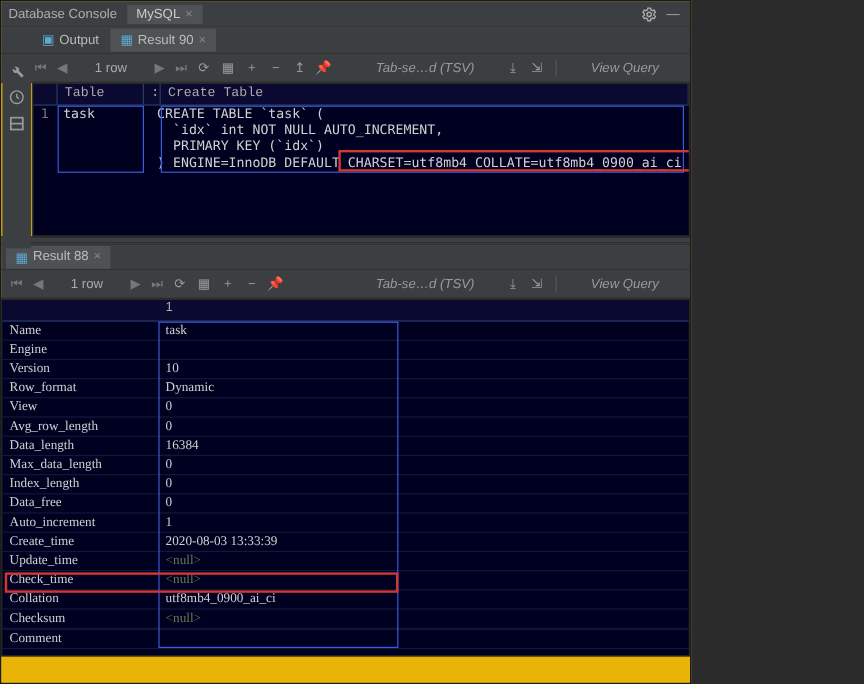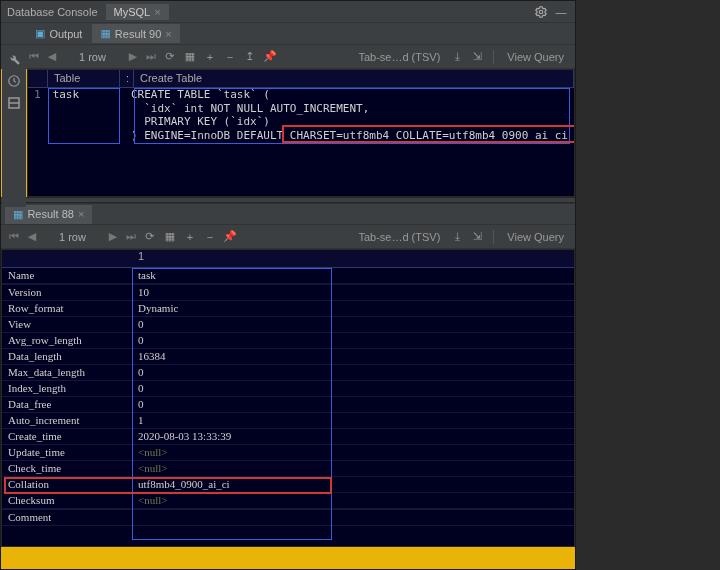--- a/index.html
+++ b/index.html
@@ -42,34 +42,34 @@
 .tabrow .rtab.active { background: #4e5254; }
 .tabrow .rtab .ticon { color: #5fa8d3; }
 
 .controlbar {
   height: 24px; background: #3c3f41; display: flex; align-items: center;
   padding: 0 6px 0 26px; border-bottom: 1px solid #323232; gap: 4px;
 }
 .controlbar .nav { color: #777; width: 14px; text-align: center; }
 .controlbar .rowlabel { color: #aaa; margin: 0 16px; font-size: 11px; }
 .controlbar .spacer { flex: 1; }
-.controlbar .txt { color: #999; font-size: 11px; margin: 0 5px; }
+.controlbar .txt { color: #999; font-size: 11px; margin: 0 20px; font-style: italic; }
 .controlbar .ibtn { color: #999; width: 16px; text-align: center; }
 
 .gridpane {
   background: #000020; position: relative; overflow: hidden;
 }
 .gridpane.top { height: 128px; margin-left: 26px; border: 1px solid #2a2a2a; }
 .gridpane.bottom { height: 298px; border: 1px solid #2a2a2a; }
 
 .ghead {
   height: 18px; display: flex; color: #aaa; font-size: 11px;
   border-bottom: 1px solid #2a3a6a; background: #0a0a30;
 }
-.ghead .gcol { padding: 2px 6px; border-right: 1px solid #2a3a6a; }
+.ghead .gcol { padding: 2px 6px; border-right: 1px solid #2a3a6a; font-family: Liberation Mono, monospace; }
 .ghead .gcol.num { width: 20px; text-align: right; color: #888; }
 .ghead .gcol.key { width: 72px; }
 .ghead .gcol.sep { width: 14px; }
 .ghead .gcol.wide { flex: 1; }
 
 .grow {
   display: flex; color: #d0d0d0; font-family: "Consolas","Menlo",monospace;
   font-size: 11px; line-height: 13.5px;
 }
 .grow .gcell { padding: 0 6px; }
@@ -243,20 +243,21 @@
     <div class="kvhead">
       <div class="c1"></div>
       <div class="c2">1</div>
     </div>
     <div id="kvbody">
         <div class="kvrow">
           <div class="c1">Name</div>
           <div class="c2">task</div>
         </div>
         <div class="kvrow">
+          <div class="c1">Engine</div>
         </div>
         <div class="kvrow">
           <div class="c1">Version</div>
           <div class="c2">10</div>
         </div>
         <div class="kvrow">
           <div class="c1">Row_format</div>
           <div class="c2">Dynamic</div>
         </div>
         <div class="kvrow">

